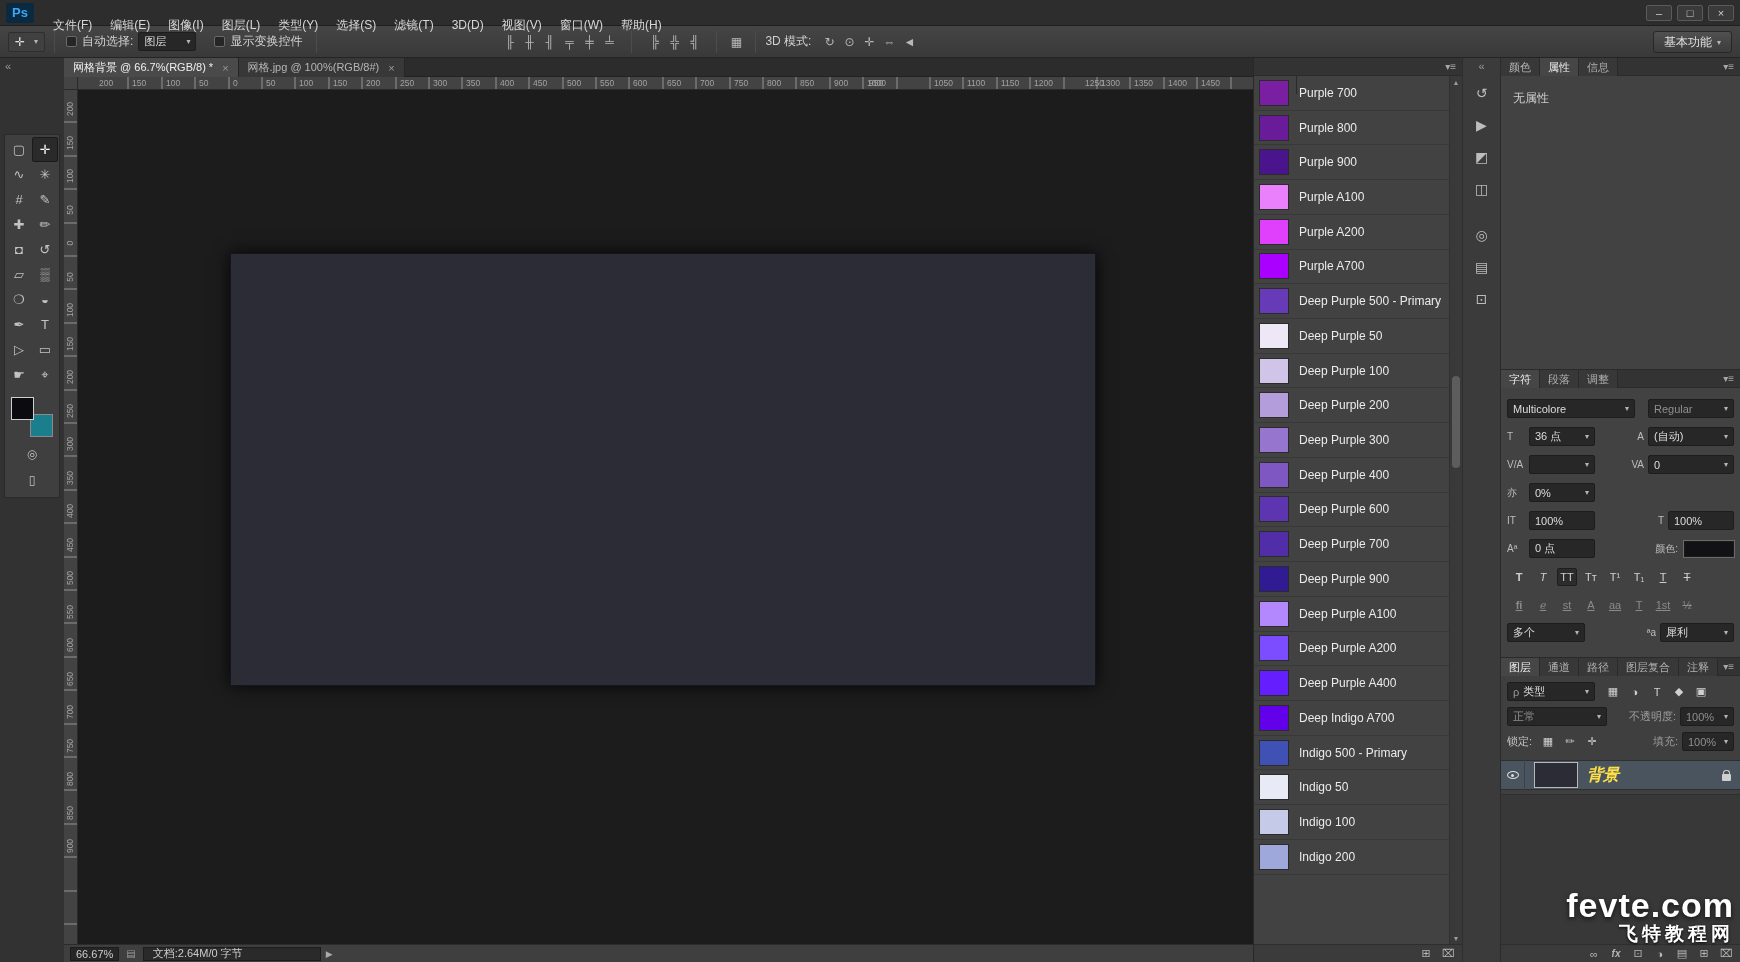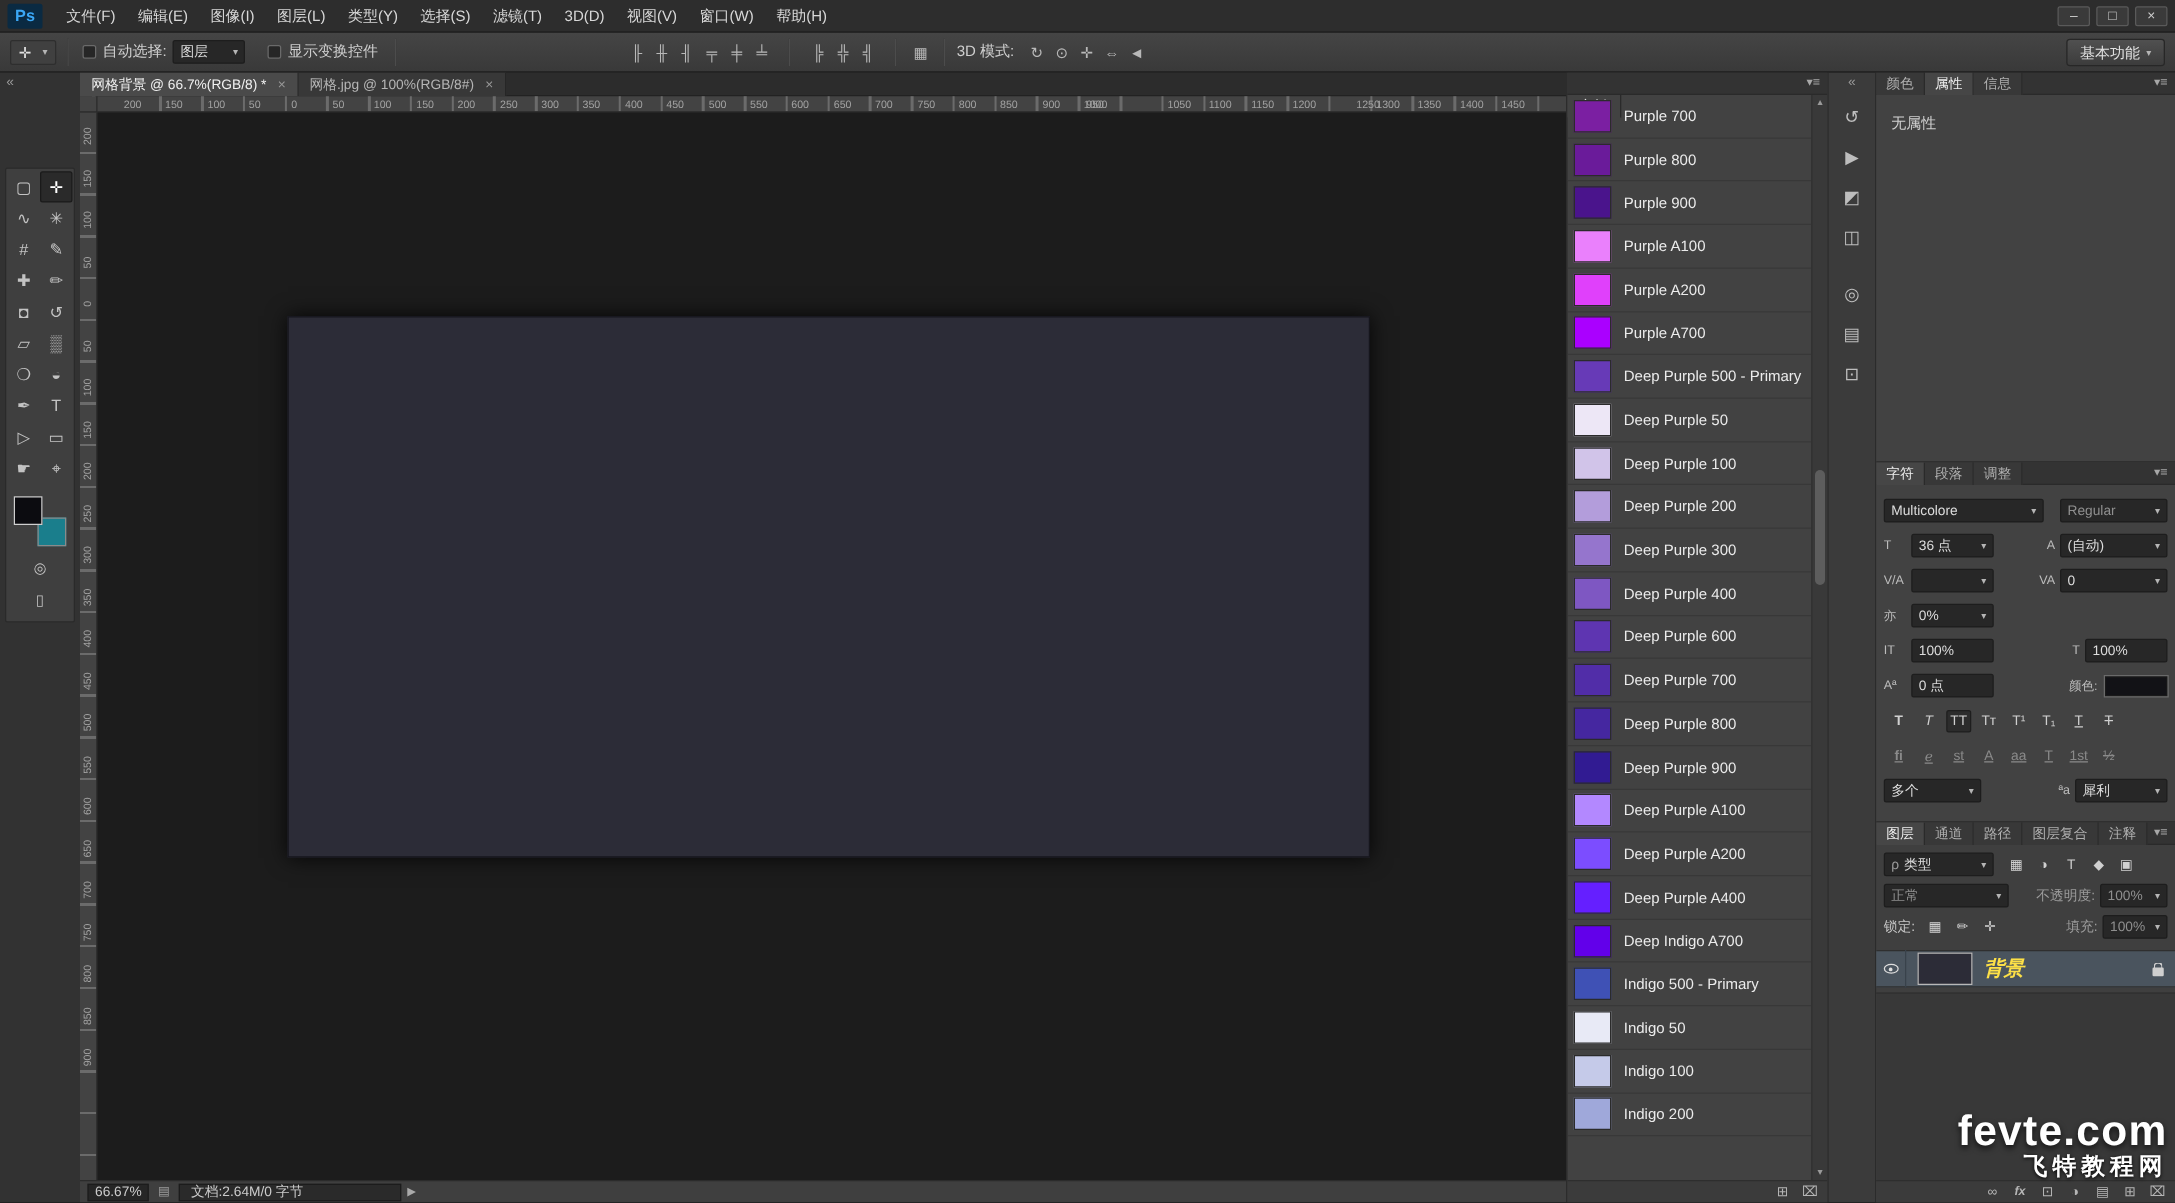--- a/index.html
+++ b/index.html
@@ -3,21 +3,21 @@
 <meta charset="utf-8">
 <style>
   *{margin:0;padding:0;box-sizing:border-box;font-family:"Liberation Sans","DejaVu Sans",sans-serif;}
   html,body{width:1740px;height:962px;overflow:hidden;}
   body{position:relative;background:#1d1d1d;color:#d6d6d6;font-size:12px;}
 
   
   #menubar{position:absolute;left:0;top:0;width:1740px;height:26px;background:#2d2d2d;border-bottom:1px solid #1f1f1f;display:flex;align-items:center;z-index:6;}
   .ps-logo{width:28px;height:20px;margin:0 10px 0 6px;background:#0a2a42;color:#3ba7f5;font-weight:bold;font-size:13px;display:flex;align-items:center;justify-content:center;border-radius:2px;}
   .menus{display:flex;}
-  .menu-item{padding:0 9px;font-size:12px;color:#d8d8d8;height:26px;line-height:26px;white-space:nowrap;}
+  .menu-item{padding:12px 9px;font-size:12px;color:#d8d8d8;height:26px;line-height:26px;white-space:nowrap;}
   .win-controls{margin-left:auto;display:flex;margin-right:6px;gap:5px;}
   .win-btn{width:26px;height:16px;display:flex;align-items:center;justify-content:center;color:#cfcfcf;font-size:11px;border:1px solid #5a5a5a;background:#3a3a3a;border-radius:2px;}
 
   
   #optionsbar{position:absolute;left:0;top:26px;width:1740px;height:32px;background:linear-gradient(#454545,#393939);border-bottom:1px solid #242424;display:flex;align-items:center;font-size:12px;color:#cfcfcf;z-index:5;}
   .ob-sep{width:1px;height:22px;background:#2b2b2b;border-right:1px solid #4c4c4c;margin:0 9px;}
   .ob-tool{display:flex;align-items:center;gap:4px;padding:2px 6px;border:1px solid #2e2e2e;border-radius:2px;background:#404040;margin-left:8px;color:#e0e0e0;}
   .cb{width:11px;height:11px;background:#262626;border:1px solid #6a6a6a;border-radius:2px;margin:0 5px 0 2px;flex:none;}
   .ob-label{white-space:nowrap;margin-right:5px;}
   .dd{display:flex;align-items:center;}
@@ -430,24 +430,20 @@
     </div>
       <div class="sw-row" data-name="swatch-row">
       <span class="sw-chip" data-name="swatch-color-chip" style="background: rgb(94, 53, 177);"></span>
       <span class="sw-label" data-name="swatch-label">Deep Purple 600</span>
     </div>
       <div class="sw-row" data-name="swatch-row">
       <span class="sw-chip" data-name="swatch-color-chip" style="background: rgb(81, 45, 168);"></span>
       <span class="sw-label" data-name="swatch-label">Deep Purple 700</span>
     </div>
       <div class="sw-row" data-name="swatch-row">
-      <span class="sw-chip" data-name="swatch-color-chip" style="background: rgb(69, 39, 160);"></span>
-      <span class="sw-label" data-name="swatch-label">Deep Purple 800</span>
-    </div>
-      <div class="sw-row" data-name="swatch-row">
       <span class="sw-chip" data-name="swatch-color-chip" style="background: rgb(49, 27, 146);"></span>
       <span class="sw-label" data-name="swatch-label">Deep Purple 900</span>
     </div>
       <div class="sw-row" data-name="swatch-row">
       <span class="sw-chip" data-name="swatch-color-chip" style="background: rgb(179, 136, 255);"></span>
       <span class="sw-label" data-name="swatch-label">Deep Purple A100</span>
     </div>
       <div class="sw-row" data-name="swatch-row">
       <span class="sw-chip" data-name="swatch-color-chip" style="background: rgb(124, 77, 255);"></span>
       <span class="sw-label" data-name="swatch-label">Deep Purple A200</span>

